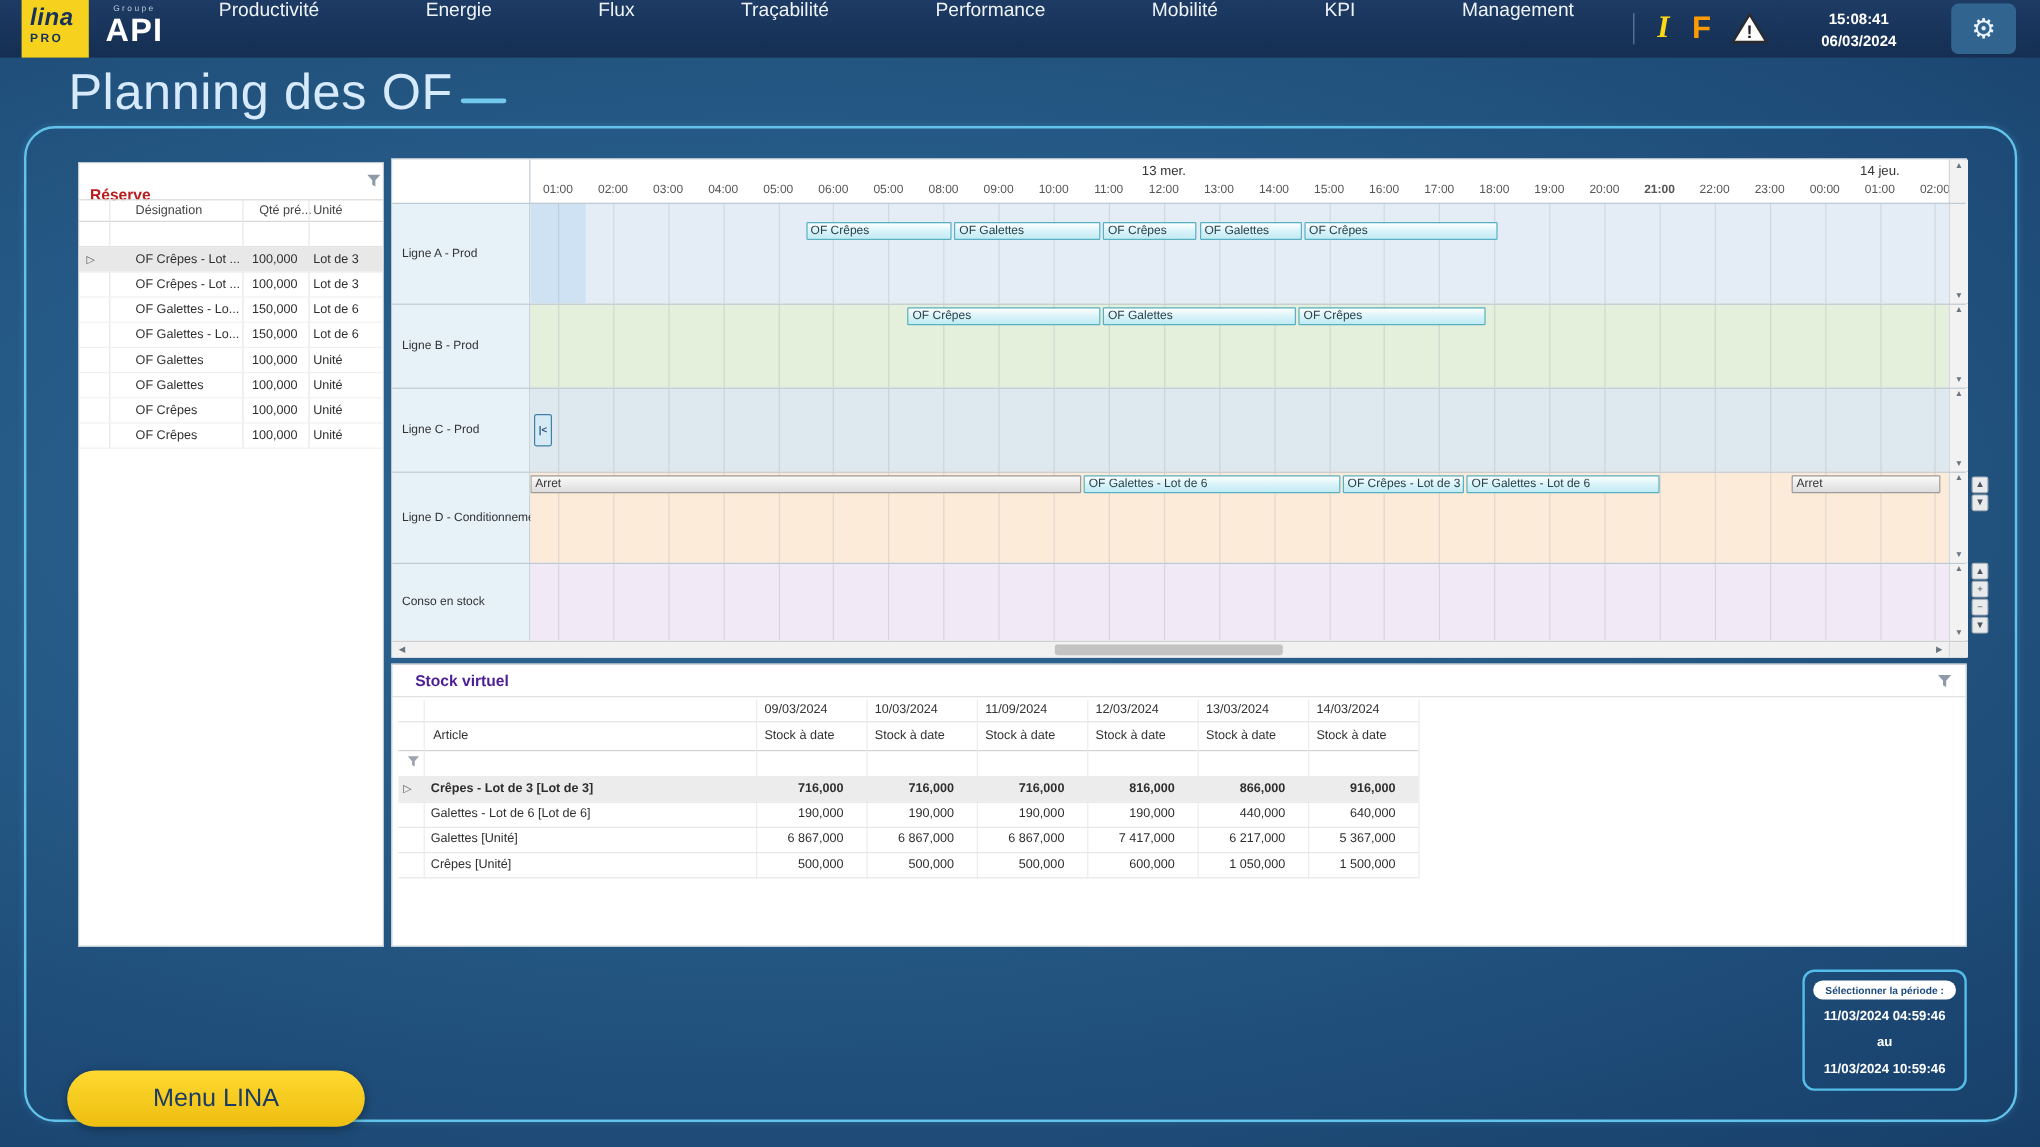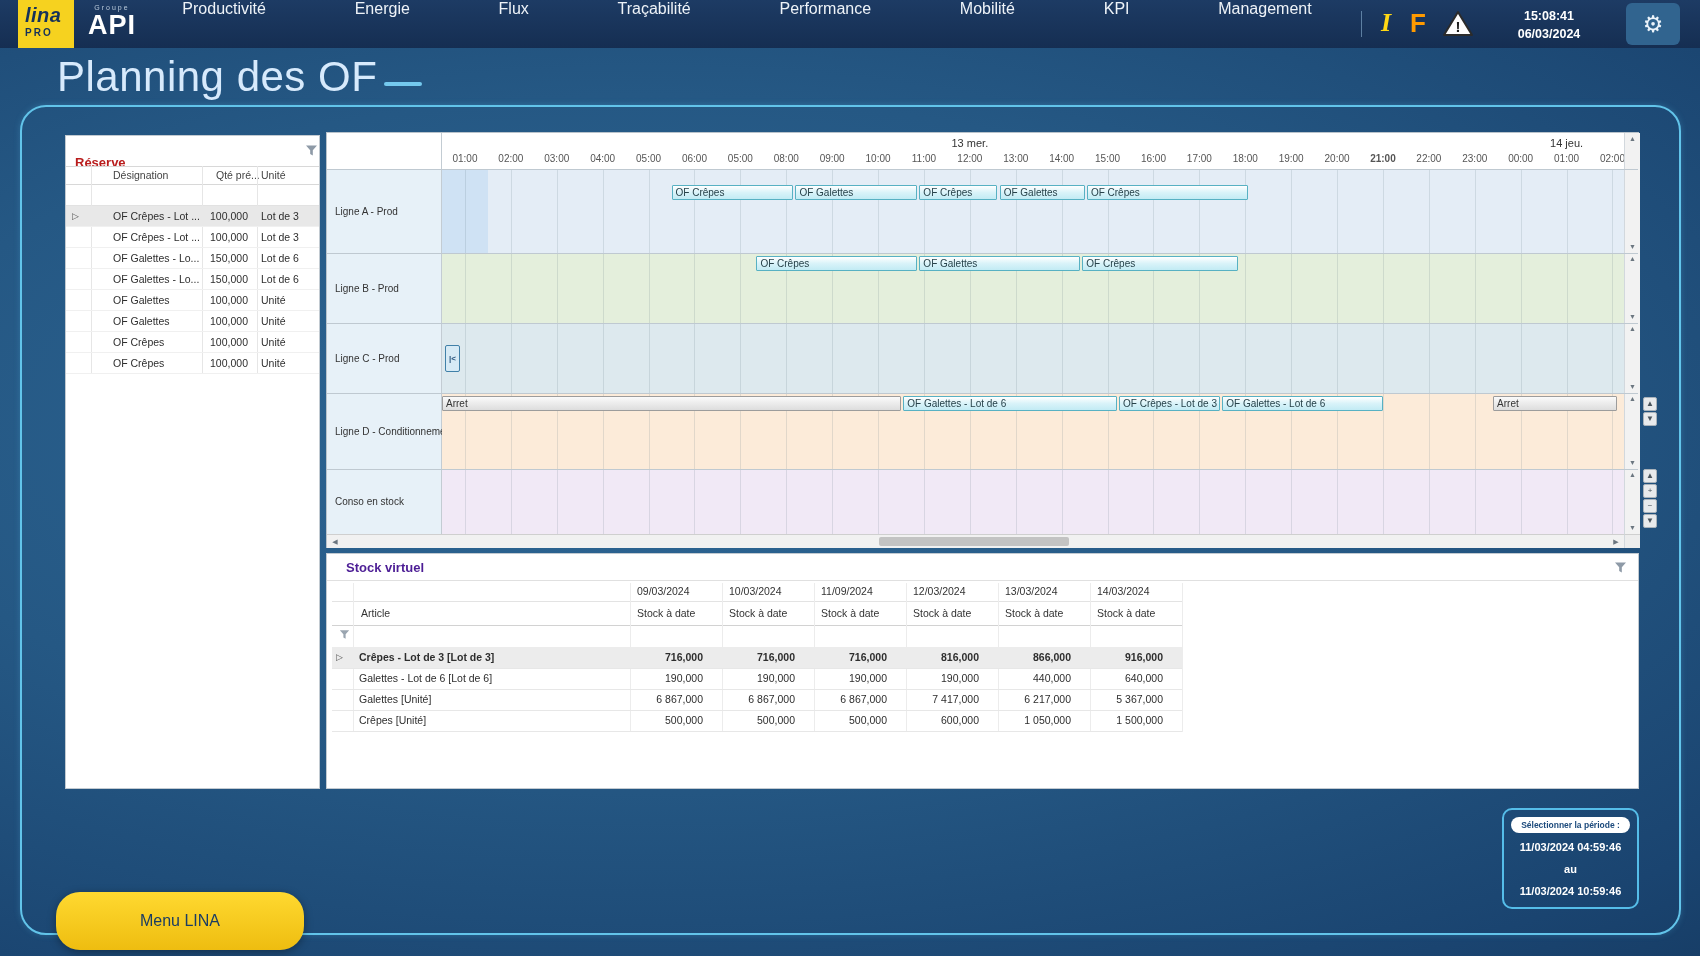--- a/index.html
+++ b/index.html
@@ -89,21 +89,21 @@
   .st-val{position:absolute;width:92px;text-align:right;padding-right:19px;font-size:10.5px;color:#2e2e2e;line-height:21px}
   .st-val.bold{font-weight:bold}
   .st-rowline{position:absolute;left:5px;width:850px;height:1px;background:#e7e7e7}
   
   .side-btn{position:absolute;left:1643px;width:14px;height:14px;background:#e8eaec;border:1px solid #a9b2ba;border-radius:2px;font-size:8px;line-height:11px;text-align:center;color:#4a545c;cursor:pointer}
   
   .period{position:absolute;left:1502px;top:808px;width:137px;height:101px;border:2px solid #55bde9;border-radius:10px}
   .period-btn{position:absolute;left:7px;top:7px;width:119px;height:16px;background:#fff;border-radius:8px;font-size:8.5px;font-weight:bold;color:#1c4a7c;text-align:center;line-height:16px;cursor:pointer;white-space:nowrap;overflow:hidden}
   .period-from,.period-sep,.period-to{position:absolute;left:0;width:100%;text-align:center;font-size:11px;font-weight:bold;color:#fff}
   .period-from{top:31px}.period-sep{top:53px}.period-to{top:75px}
-  .menu-btn{position:absolute;left:56px;top:892px;width:248px;height:58px;border-radius:24px;background:linear-gradient(180deg,#ffd930,#eebd10);display:flex;align-items:center;justify-content:center;font-size:16px;color:#1b3d63;box-shadow:0 2px 8px rgba(0,0,0,.35);cursor:pointer}
+  .menu-btn{position:absolute;left:56px;top:892px;width:248px;height:47px;border-radius:24px;background:linear-gradient(180deg,#ffd930,#eebd10);display:flex;align-items:center;justify-content:center;font-size:21px;color:#1b3d63;box-shadow:0 2px 8px rgba(0,0,0,.35);cursor:pointer}
 </style>
 </head>
 <body>
 
 <div class="topbar">
   <div class="logo-box">
     <div class="logo-lina">lina</div>
     <div class="logo-pro">PRO</div>
   </div>
   <div class="logo-api">

